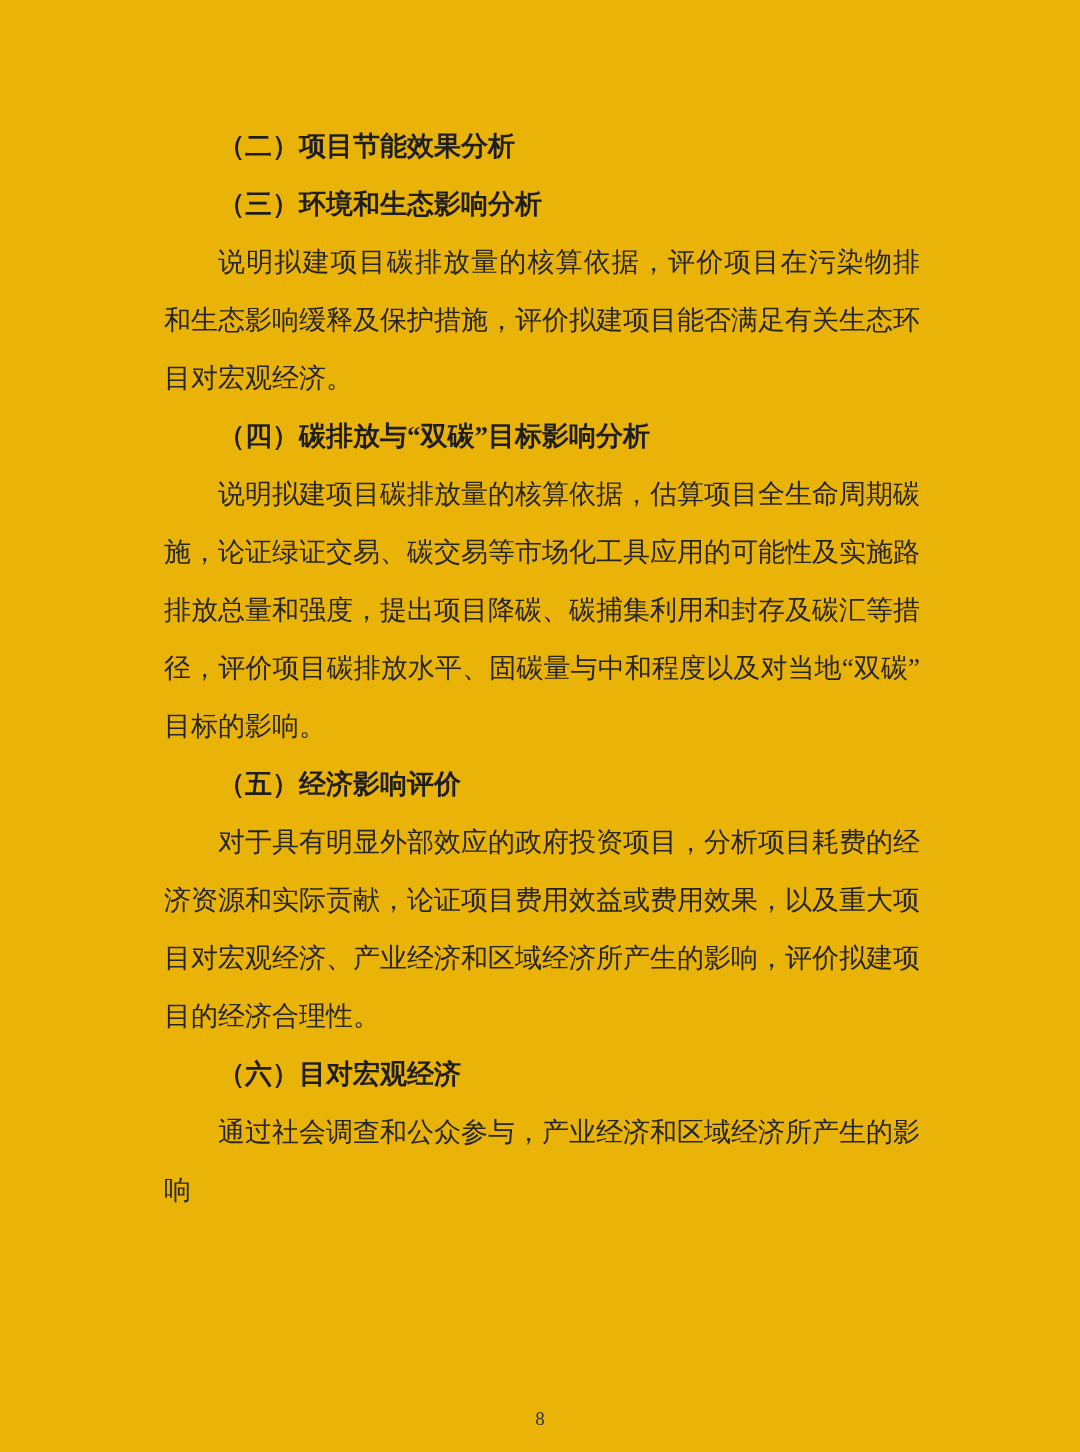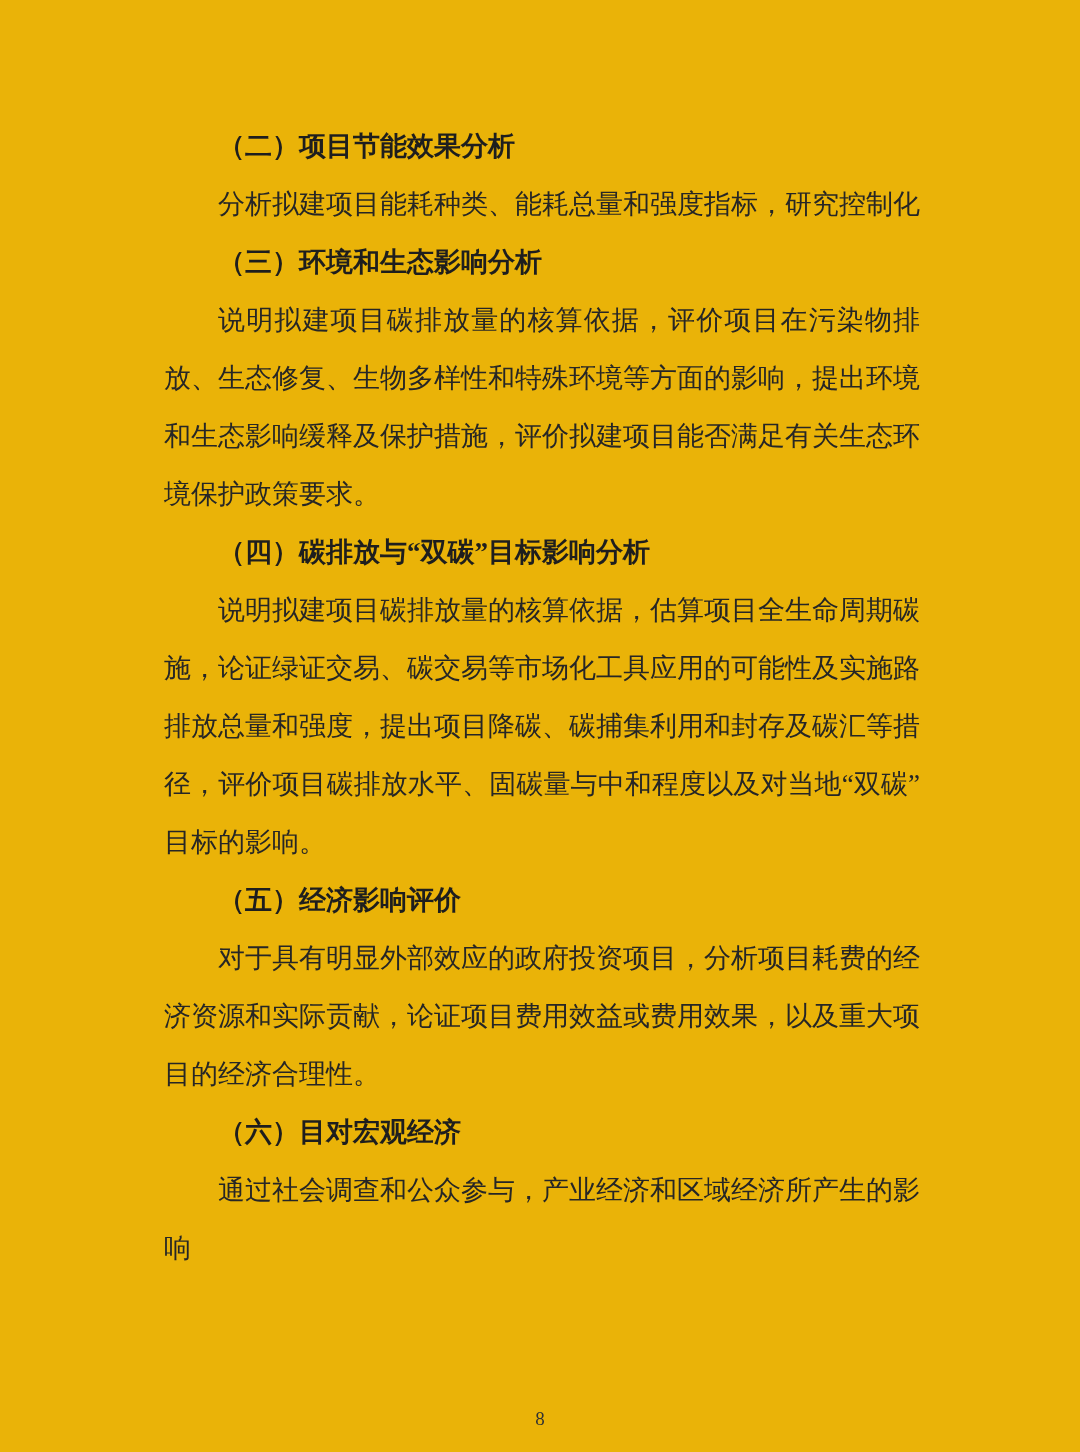--- a/index.html
+++ b/index.html
@@ -56,38 +56,37 @@
     color: #333333;
   }
 </style>
 </head>
 <body>
 
 <div class="page">
   <div class="doc-body">
 
     <div class="line heading">（二）项目节能效果分析</div>
-    <div class="line fill indent">分析拟建项目能耗种类、能耗总量和强度指标，研究控制化</div>
 
     <div class="line heading">（三）环境和生态影响分析</div>
     <div class="line fill indent">说明拟建项目碳排放量的核算依据，评价项目在污染物排</div>
-    <div class="line fill">放、生态修复、生物多样性和特殊环境等方面的影响，提出环境</div>
     <div class="line fill">和生态影响缓释及保护措施，评价拟建项目能否满足有关生态环</div>
-    <div class="line">境保护政策要求。</div>
+    <div class="line">目对宏观经济。</div>
 
     <div class="line heading">（四）碳排放与“双碳”目标影响分析</div>
     <div class="line fill indent">说明拟建项目碳排放量的核算依据，估算项目全生命周期碳</div>
     <div class="line fill">施，论证绿证交易、碳交易等市场化工具应用的可能性及实施路</div>
     <div class="line fill">排放总量和强度，提出项目降碳、碳捕集利用和封存及碳汇等措</div>
     <div class="line fill">径，评价项目碳排放水平、固碳量与中和程度以及对当地“双碳”</div>
     <div class="line">目标的影响。</div>
 
     <div class="line heading">（五）经济影响评价</div>
     <div class="line fill indent">对于具有明显外部效应的政府投资项目，分析项目耗费的经</div>
     <div class="line fill">济资源和实际贡献，论证项目费用效益或费用效果，以及重大项</div>
+    <div class="line fill">目对宏观经济、产业经济和区域经济所产生的影响，评价拟建项</div>
     <div class="line">目的经济合理性。</div>
 
     <div class="line heading">（六）目对宏观经济</div>
     <div class="line fill indent">通过社会调查和公众参与，产业经济和区域经济所产生的影响</div>
 
   </div>
 
   <div class="page-number">8</div>
 </div>
 

